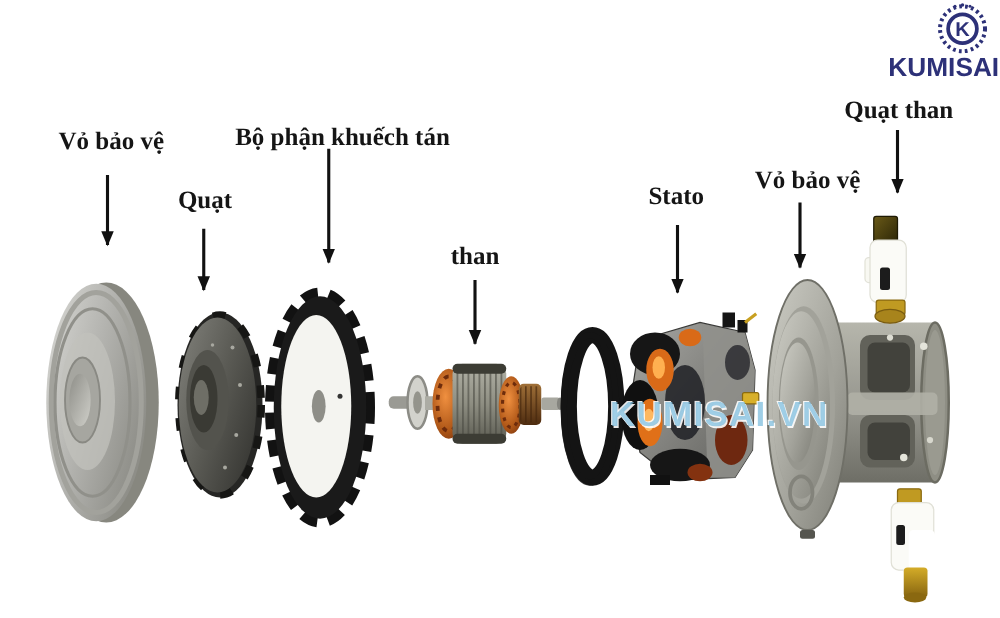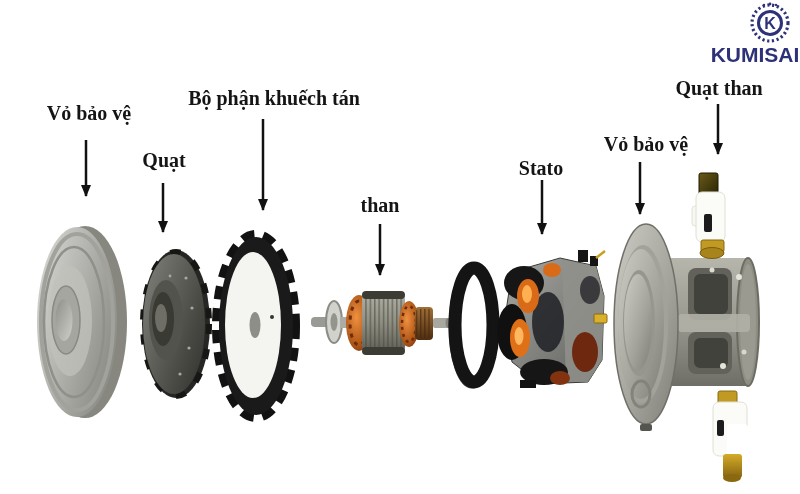--- a/index.html
+++ b/index.html
@@ -212,26 +212,27 @@
       <line x1="86" y1="140" x2="86" y2="196" marker-end="url(#arrowhead)"></line>
       <line x1="163" y1="183" x2="163" y2="232" marker-end="url(#arrowhead)"></line>
       <line x1="263" y1="119" x2="263" y2="210" marker-end="url(#arrowhead)"></line>
       <line x1="380" y1="224" x2="380" y2="275" marker-end="url(#arrowhead)"></line>
       <line x1="542" y1="180" x2="542" y2="234" marker-end="url(#arrowhead)"></line>
       <line x1="640" y1="162" x2="640" y2="214" marker-end="url(#arrowhead)"></line>
       <line x1="718" y1="104" x2="718" y2="154" marker-end="url(#arrowhead)"></line>
     </g>
   </svg>
 
+  <div id="watermark">KUMISAI.VN</div>
 
   <div class="label" style="left:89px;top:103px;">Vỏ bảo vệ</div>
   <div class="label" style="left:164px;top:150px;text-align:center;">Quạt</div>
-  <div class="label" style="left:274px;top:88px;">Bộ phận khuếch tán</div>
+  <div class="label" style="left:274px;top:100px;">Bộ phận khuếch tán</div>
   <div class="label" style="left:380px;top:195px;">than</div>
-  <div class="label" style="left:541px;top:158px;">Stato</div>
+  <div class="label" style="left:541px;top:147px;">Stato</div>
   <div class="label" style="left:646px;top:134px;">Vỏ bảo vệ</div>
   <div class="label" style="left:719px;top:78px;">Quạt than</div>
 
   <div id="logo">
     <svg class="emblem" width="60" height="44" viewBox="0 0 60 44">
       <circle cx="30" cy="3" r="1.4" fill="#2d3178"></circle>
       <circle cx="24" cy="4" r="1.2" fill="#2d3178"></circle>
       <circle cx="36" cy="4" r="1.2" fill="#2d3178"></circle>
       <ellipse cx="30" cy="22" rx="18" ry="18" fill="none" stroke="#2d3178" stroke-width="3.2" stroke-dasharray="2.2 2.6"></ellipse>
       <circle cx="30" cy="22" r="11.5" fill="#ffffff" stroke="#2d3178" stroke-width="3"></circle>

